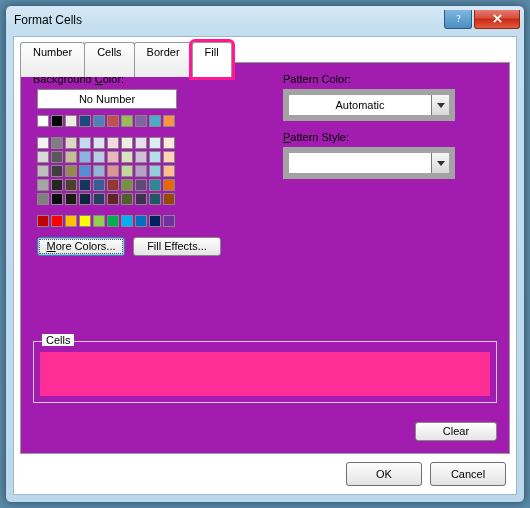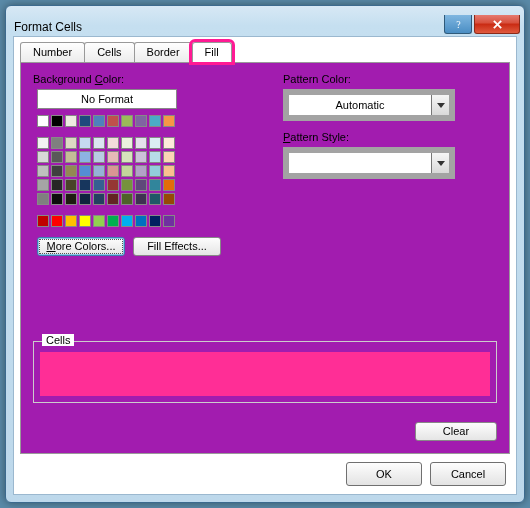--- a/index.html
+++ b/index.html
@@ -20,21 +20,21 @@
     background: linear-gradient(to bottom, #d7e8f5 0%, #c5dff0 4%, #bdd8eb 100%);
     border: 1px solid #3c6a8e;
     border-radius: 6px;
     box-shadow: 0 0 8px rgba(0,0,0,.4);
     position: relative;
     box-sizing: border-box;
   }
   .titlebar {
     height: 28px;
     display: flex;
-    align-items: flex-end;
+    align-items: center;
     padding: 0 4px 0 8px;
     color: #000;
   }
   .titlebar .title {
     flex: 1;
     font-size: 12px;
   }
   .winbtns { display: flex; gap: 2px; margin-top:-2px;}
   .winbtn {
     width: 26px; height: 18px;
@@ -72,21 +72,21 @@
     border-bottom:none;
     background: linear-gradient(#fefefe,#ececec);
     padding: 3px 12px 4px;
     margin-right:-1px;
     border-radius:3px 3px 0 0;
     position:relative;
   }
   .tab.active {
     background:#fff;
     z-index:3;
-    padding-bottom:4px;
+    padding-bottom:19px;
   }
   .tab.hilite {
     outline: 3px solid #ff1a94;
     outline-offset: 0;
     z-index:4;
     background:#fff;
   }
 
   .tabpanel {
     position:absolute;
@@ -217,21 +217,21 @@
       <div class="tab">Border</div>
       <div class="tab active hilite">Fill</div>
     </div>
 
     <div class="tabpanel">
       <div class="row">
         <div class="leftcol">
           <div class="label">
             <span>Background <span class="underline">C</span>olor:</span>
           </div>
-          <div class="nocolor-btn">No Format</div>
+          <div class="nocolor-btn">No Number</div>
 
           <div class="swatch-grid">
             <div class="swrow" id="toprow">
                 <div class="sw" style="background: rgb(255, 255, 255);"></div>
                 <div class="sw" style="background: rgb(0, 0, 0);"></div>
                 <div class="sw" style="background: rgb(238, 236, 225);"></div>
                 <div class="sw" style="background: rgb(31, 73, 125);"></div>
                 <div class="sw" style="background: rgb(79, 129, 189);"></div>
                 <div class="sw" style="background: rgb(192, 80, 77);"></div>
                 <div class="sw" style="background: rgb(155, 187, 89);"></div>

